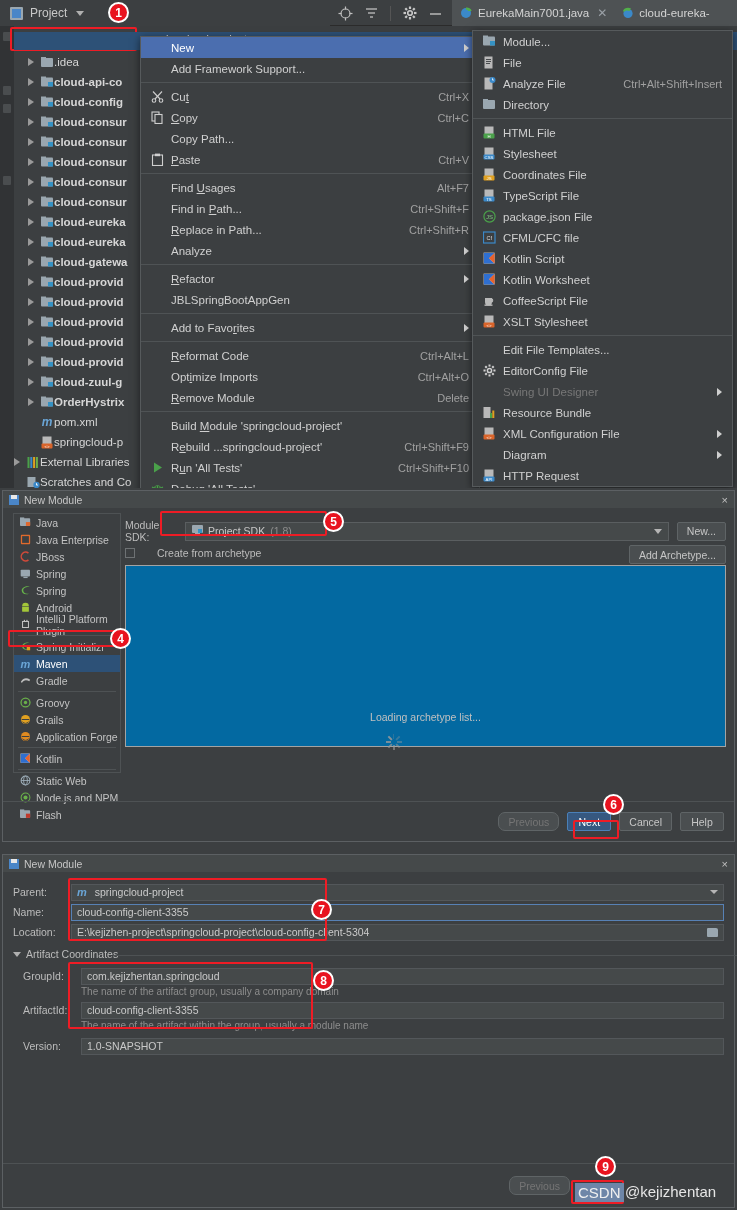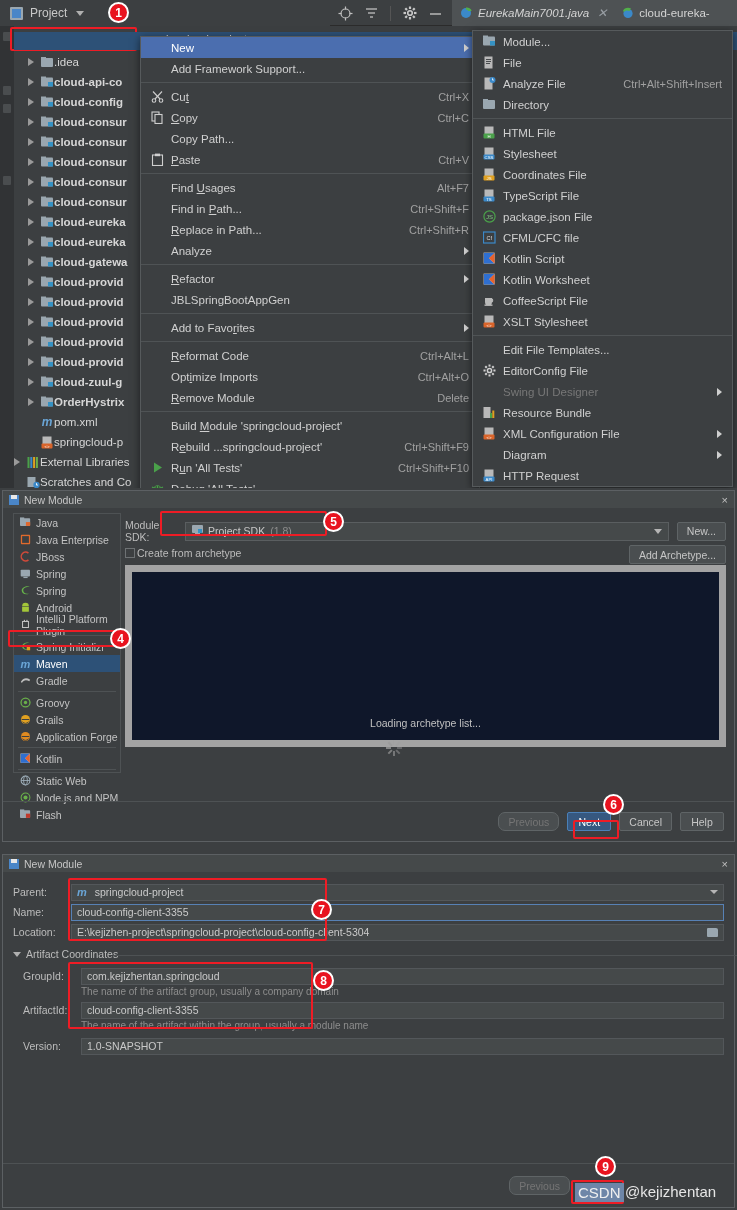--- a/index.html
+++ b/index.html
@@ -26,21 +26,21 @@
 
   .tb-icons { position:absolute; left:338px; top:0; height:26px; display:flex;
               align-items:center; gap:12px; }
   .tb-icons svg { display:block; }
   .tb-sep { width:1px; height:15px; background:#555; }
 
   .tabs { position:absolute; left:452px; top:0; height:26px; right:0;
           background:#4e5254; display:flex; align-items:center; }
   .tab { display:flex; align-items:center; height:26px; padding:0 6px 0 8px; gap:5px;
          color:#d4d4d4; font-size:11.5px; }
-  .tab.active { background:#4e5254;font-style:italic; }
+  .tab.active { background:#4e5254; }
   .tab-close { color:#9aa0a6; font-size:12px; margin-left:3px; }
 
   
   .tree { position:absolute; left:0; top:26px; width:737px; bottom:0;
           background:#3c3f41; }
   .gutter { position:absolute; left:0; top:0; width:14px; bottom:0; background:#313335; }
   .gutter .gl { position:absolute; left:3px; width:8px; height:9px; background:#4a4d4f; border-radius:1px; }
 
   .row { position:absolute; left:14px; height:20px; display:flex; align-items:center;
          white-space:nowrap; color:#d6d6d6; font-size:11.5px; }
@@ -98,26 +98,26 @@
            position:relative; }
   .combo .cv { color:#8e8e8e; }
   .combo .arr { position:absolute; right:6px; width:0;height:0;
                 border-left:4px solid transparent;border-right:4px solid transparent;border-top:5px solid #b5b5b5;}
   .btn { height:19px; min-width:44px; padding:0 9px; background:#4a4e50; border:1px solid #5f6466;
          color:#c6c6c6; font-size:10.5px; display:inline-flex; align-items:center; justify-content:center;
          border-radius:2px; }
   .btn.primary { background:#365880; border-color:#4a80b8; color:#ffffff; }
   .btn.disabled { color:#757575;border-radius:7px; }
 
-  .chk-row { position:absolute; left:0; top:34px; display:flex; align-items:center; gap:2px;
+  .chk-row { position:absolute; left:0; top:34px; display:flex; align-items:center; gap:22px;
              color:#bcbcbc; font-size:10.5px; }
   .chk { width:10px;height:10px;border:1px solid #6e7274; background:#3c3f41; }
 
   .archpanel { position:absolute; left:0; top:52px; right:0; bottom:26px;
-               background:#0f172a; border:7px solid #a3a3a3;text-align:right; }
+               background:#0369a1; border:1px solid #a3a3a3;text-align:right; }
   .spinner { position:absolute; left:40px; top:32px; width:16px; height:16px; }
   .spinner i { position:absolute; left:7px; top:0; width:1.5px; height:5px; background:#9a9a9a;
                transform-origin:1px 8px; }
 
   .dlg-footer { position:absolute; left:0; right:0; bottom:0; height:40px;
                 border-top:1px solid #4e5254; display:flex; align-items:center;
                 justify-content:flex-end; gap:8px; padding-right:10px; }
 
   
   .frow { position:absolute; left:10px; right:10px; height:18px; display:flex; align-items:center; }

